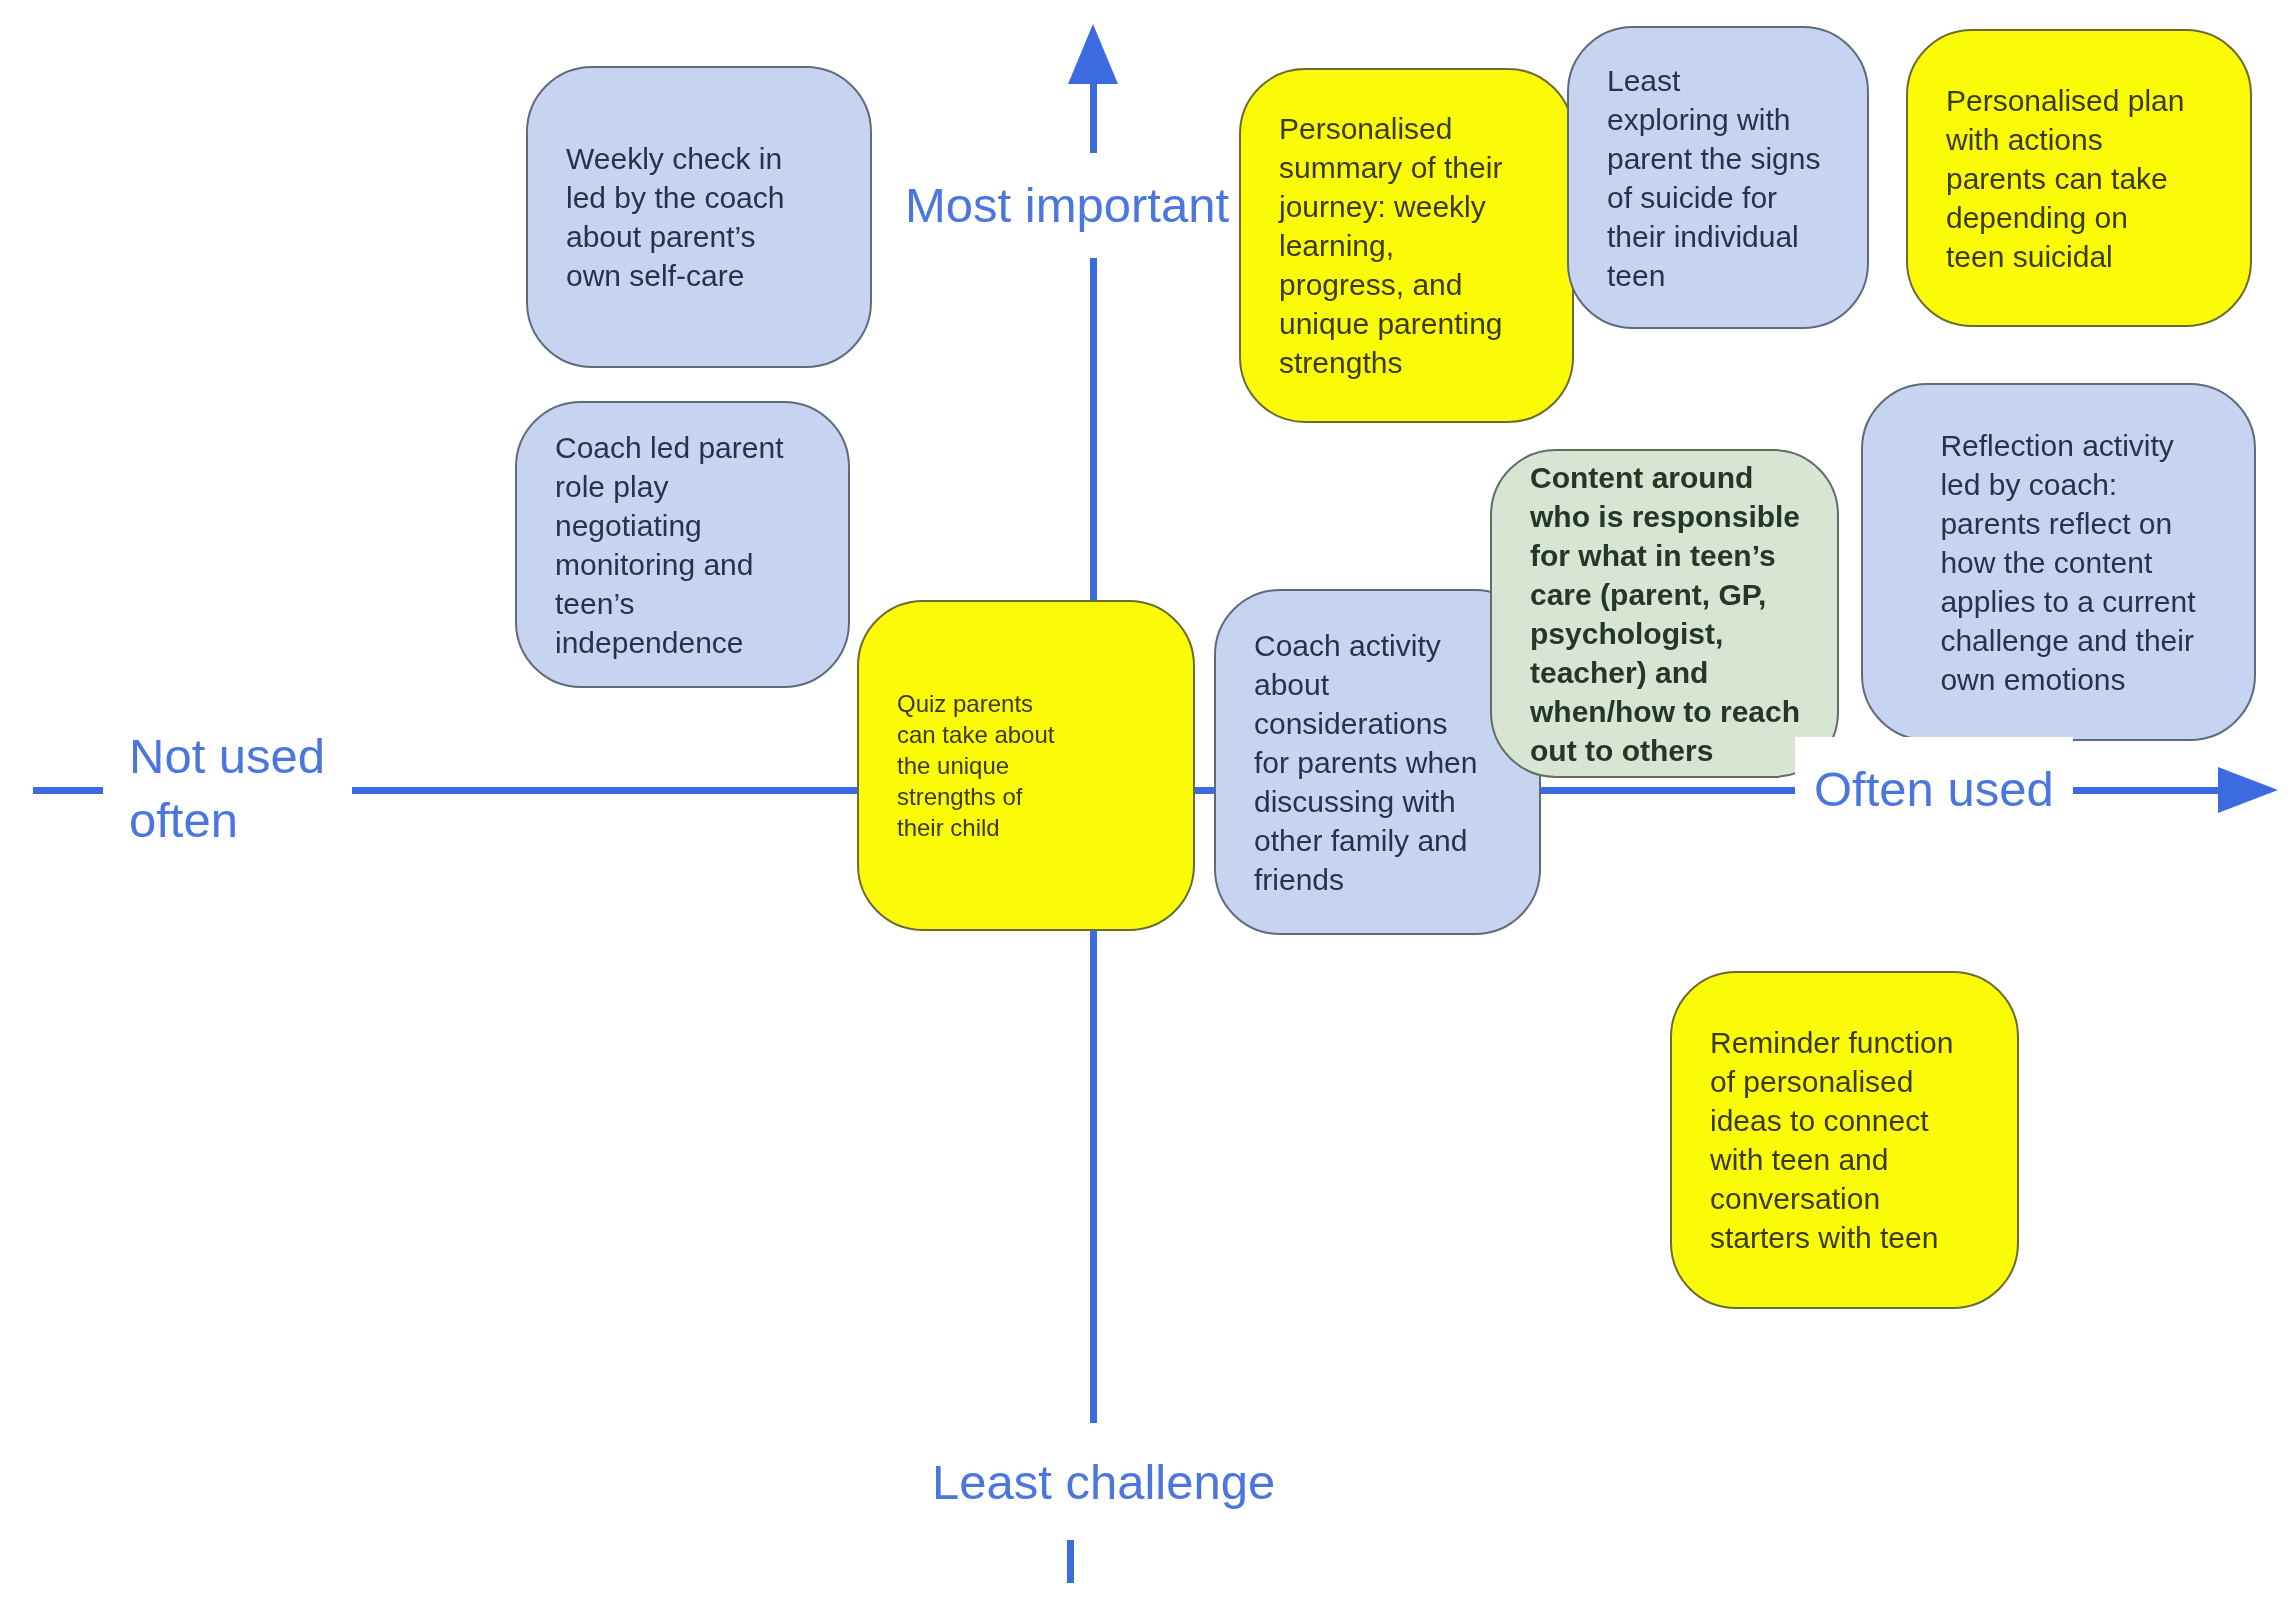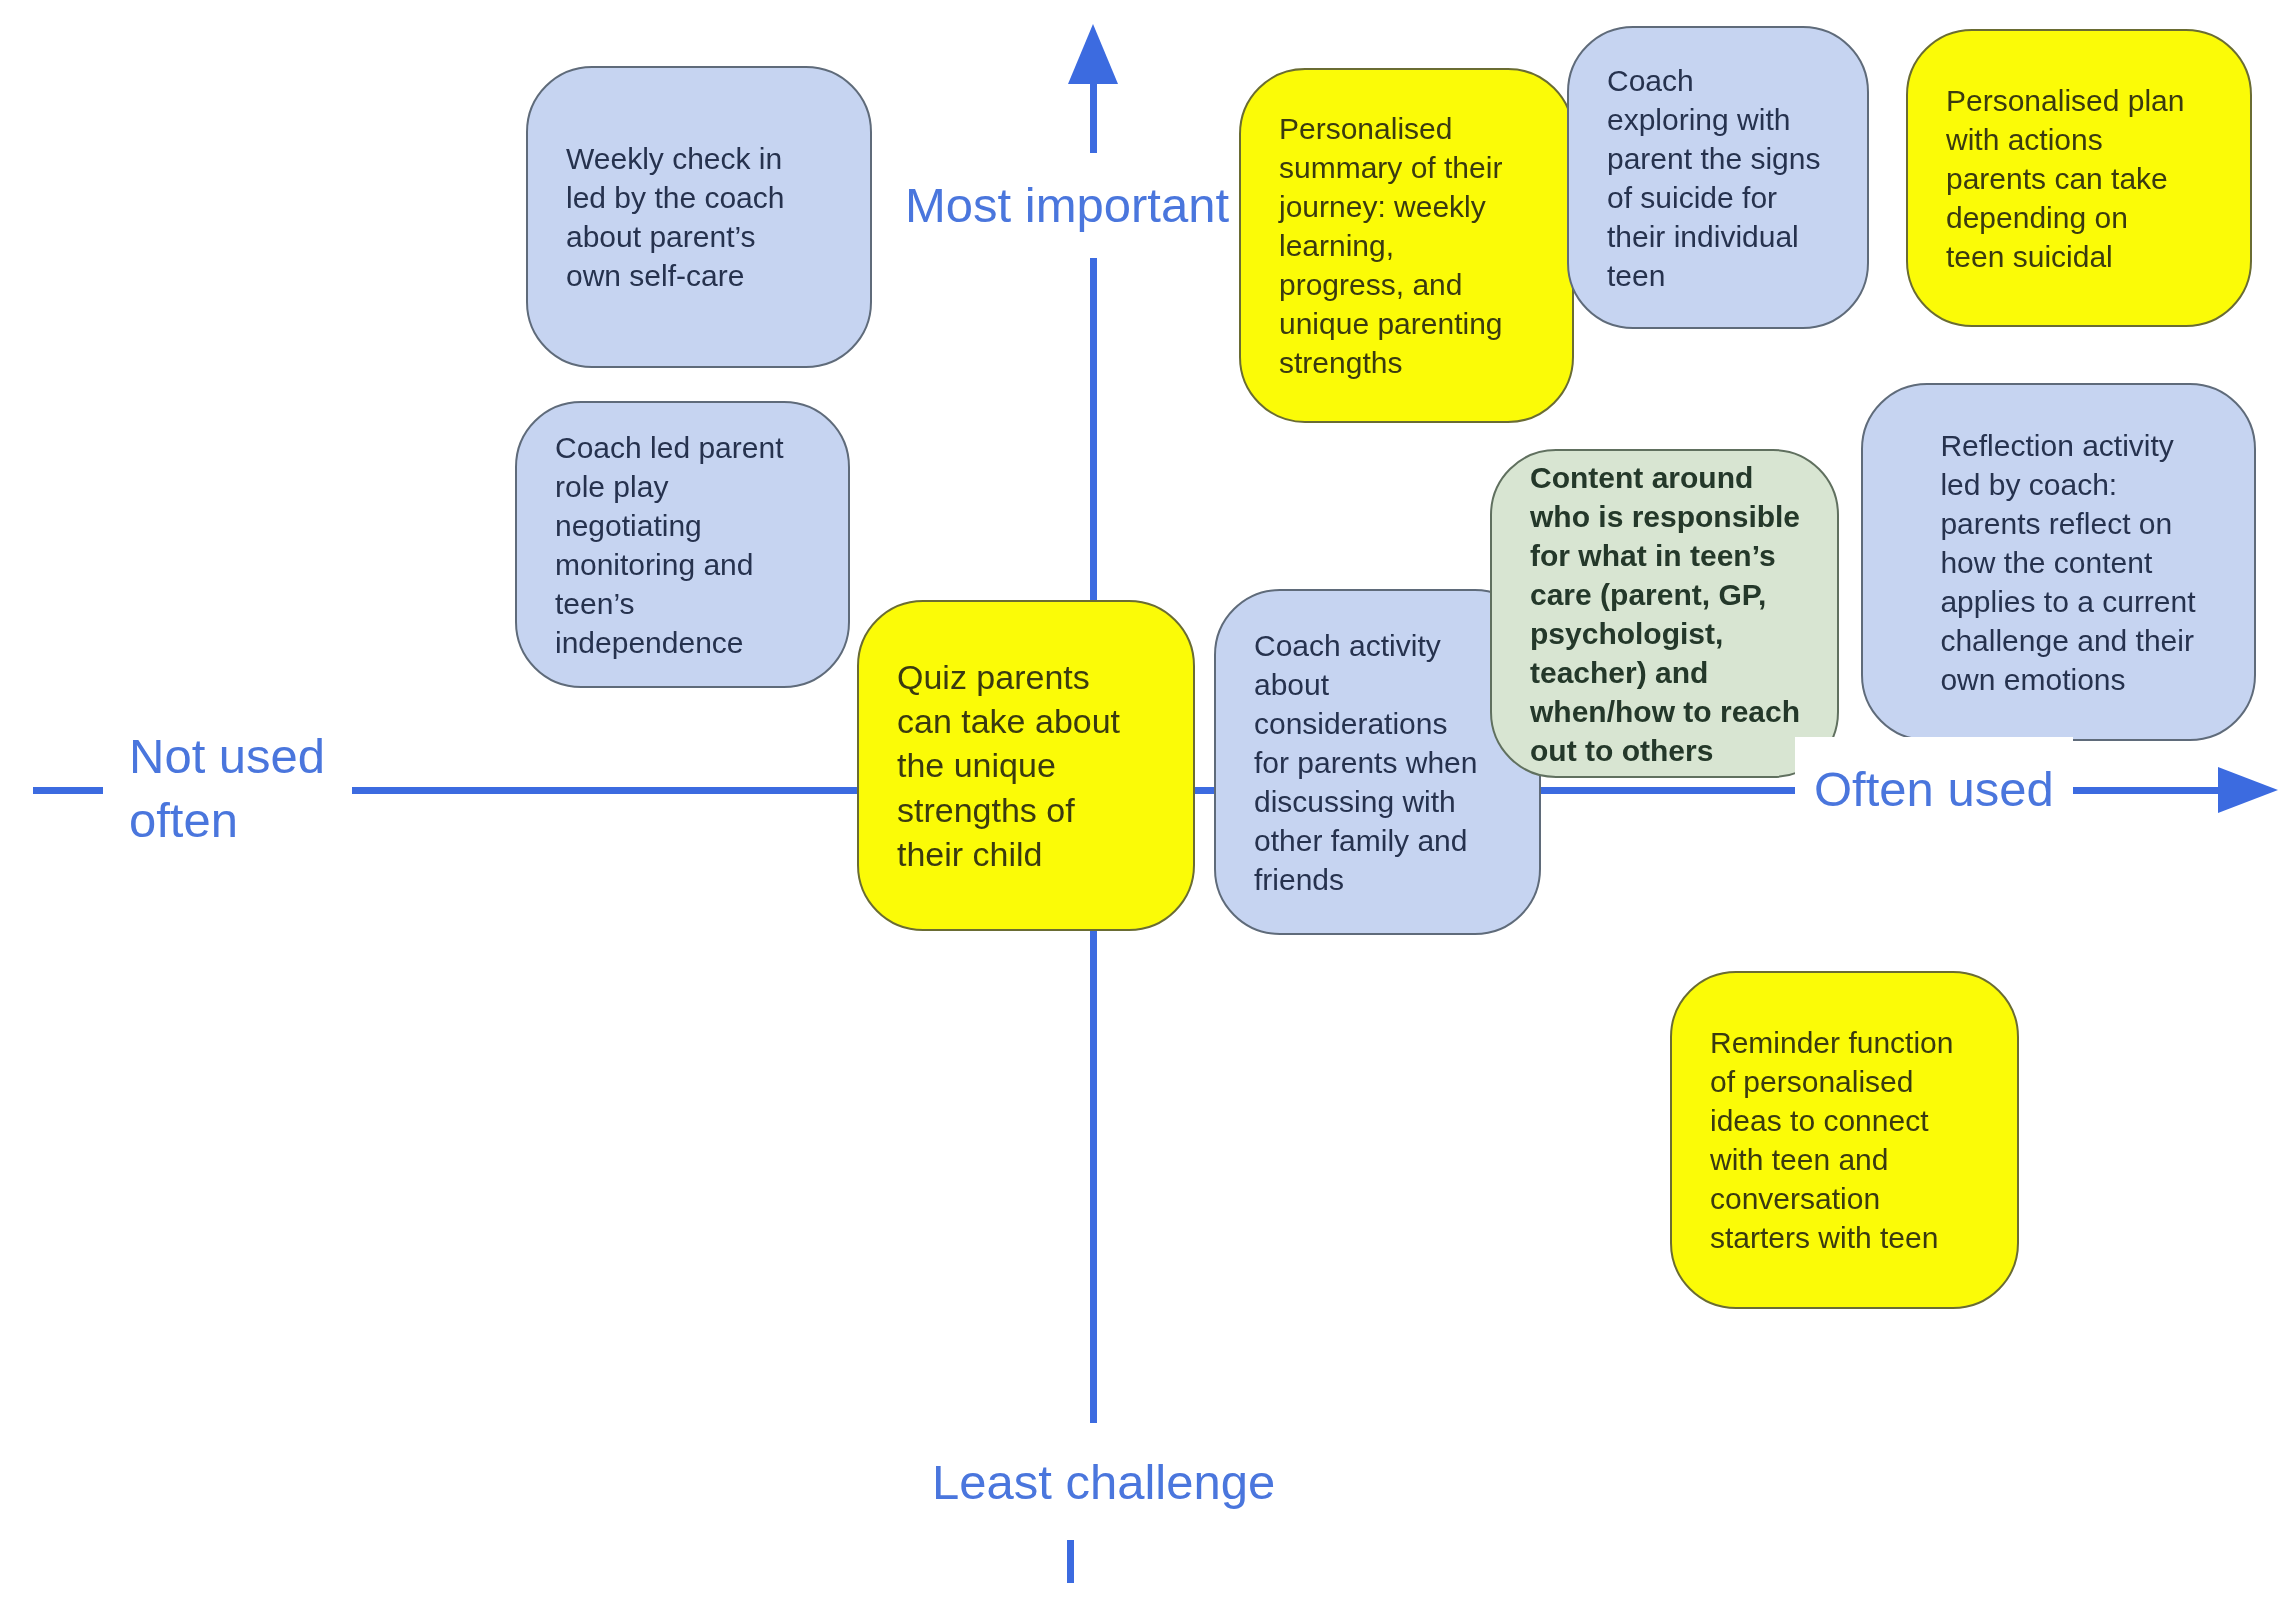--- a/index.html
+++ b/index.html
@@ -46,21 +46,21 @@
     padding:17.7px 19px 17.7px 38px;
   }
   .note.blue{background:#c6d4f1;border:2.9px solid #5f6b7a;color:#26324e;}
   .note.yellow{background:#fbfb07;border:2.9px solid #6a6c33;color:#3a3a10;}
   .note.green{background:#d8e5d2;border:2.9px solid #60705f;color:#24382a;}
   .note-text{
     font-size:30px;
     line-height:1.3;
     white-space:pre-line;
   }
-  .note.quiz .note-text{font-size:34px;}
+  .note.quiz .note-text{font-size:24px;}
   .note.above-green{z-index:2;}   
   .note.over-label{z-index:3;}    
 </style>
 </head>
 <body>
 
 <div id="canvas">
 
   <div class="axis-seg" style="left:1090px;top:79px;width:7.4px;height:1344px;"></div>
 
@@ -111,21 +111,21 @@
     <span class="note-text">Personalised
 summary of their
 journey: weekly
 learning,
 progress, and
 unique parenting
 strengths</span>
   </div>
 
   <div class="note blue" style="left:1567px;top:26px;width:302px;height:303px;">
-    <span class="note-text">Coach
+    <span class="note-text">Least
 exploring with
 parent the signs
 of suicide for
 their individual
 teen</span>
   </div>
 
   <div class="note yellow" style="left:1906px;top:29px;width:346px;height:298px;">
     <span class="note-text">Personalised plan
 with actions

